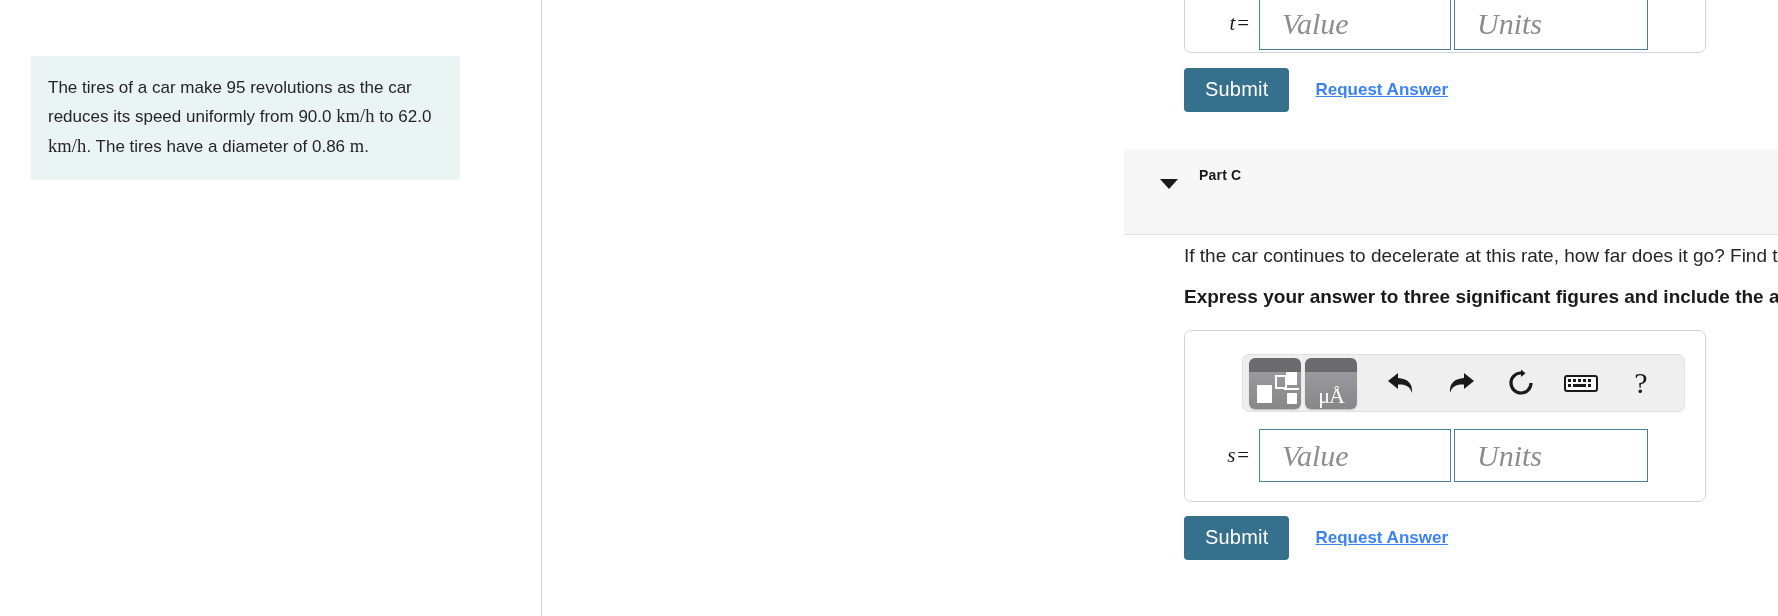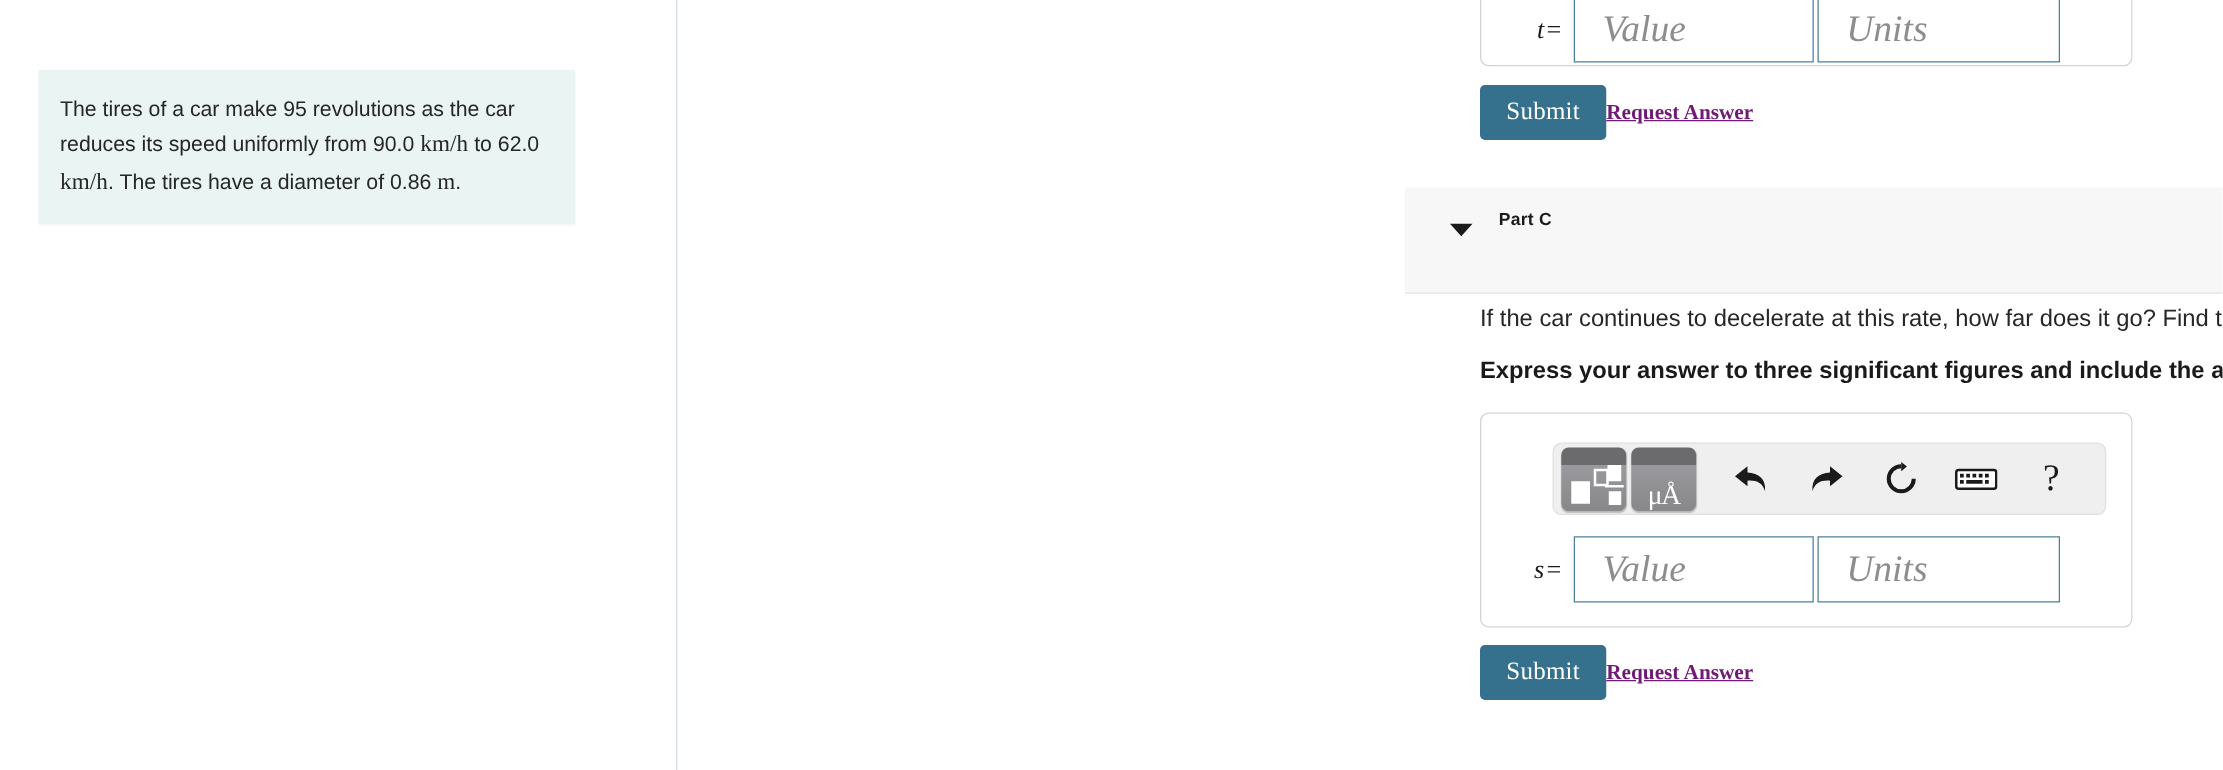--- a/index.html
+++ b/index.html
@@ -121,29 +121,30 @@
   }
   .field.value-field { width: 192px; }
   .field.units-field { width: 194px; margin-left: 3px; }
 
   
   .submit-button {
     background: #35708d;
     color: #ffffff;
     border: none;
     border-radius: 4px;
-    font-family: Liberation Serif, serif;
+    font-family: Liberation Sans, sans-serif;
     font-size: 20px;
     padding: 10px 21px 11px 21px;
     cursor: pointer;
     letter-spacing: 0.2px;
   }
   .request-answer {
-    color: #701a75;
-    font-family: Liberation Serif, serif;
+    margin-left: 26px;
+    color: #3b82f6;
+    font-family: Liberation Sans, sans-serif;
     font-size: 17px;
     font-weight: bold;
     text-decoration: underline;
     cursor: pointer;
     white-space: nowrap;
   }
 
   
   #partc-header {
     position: absolute;

